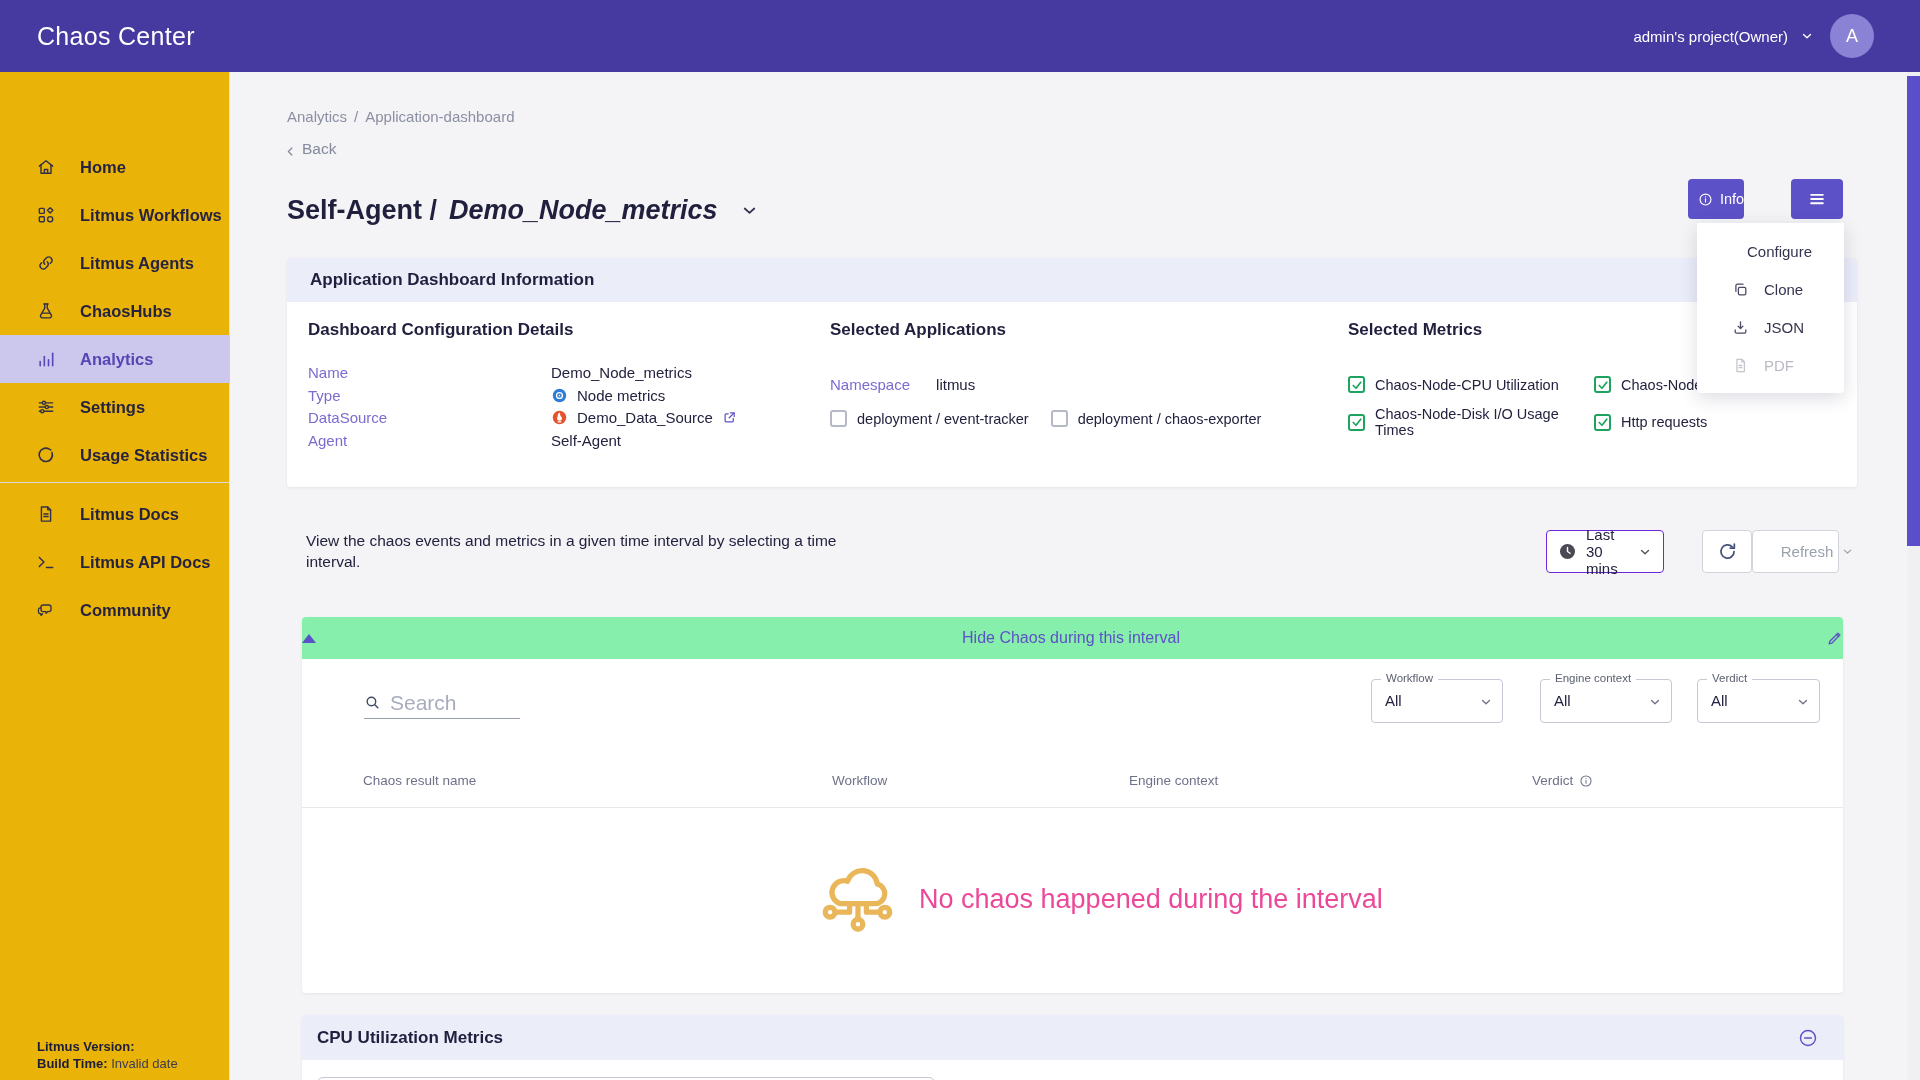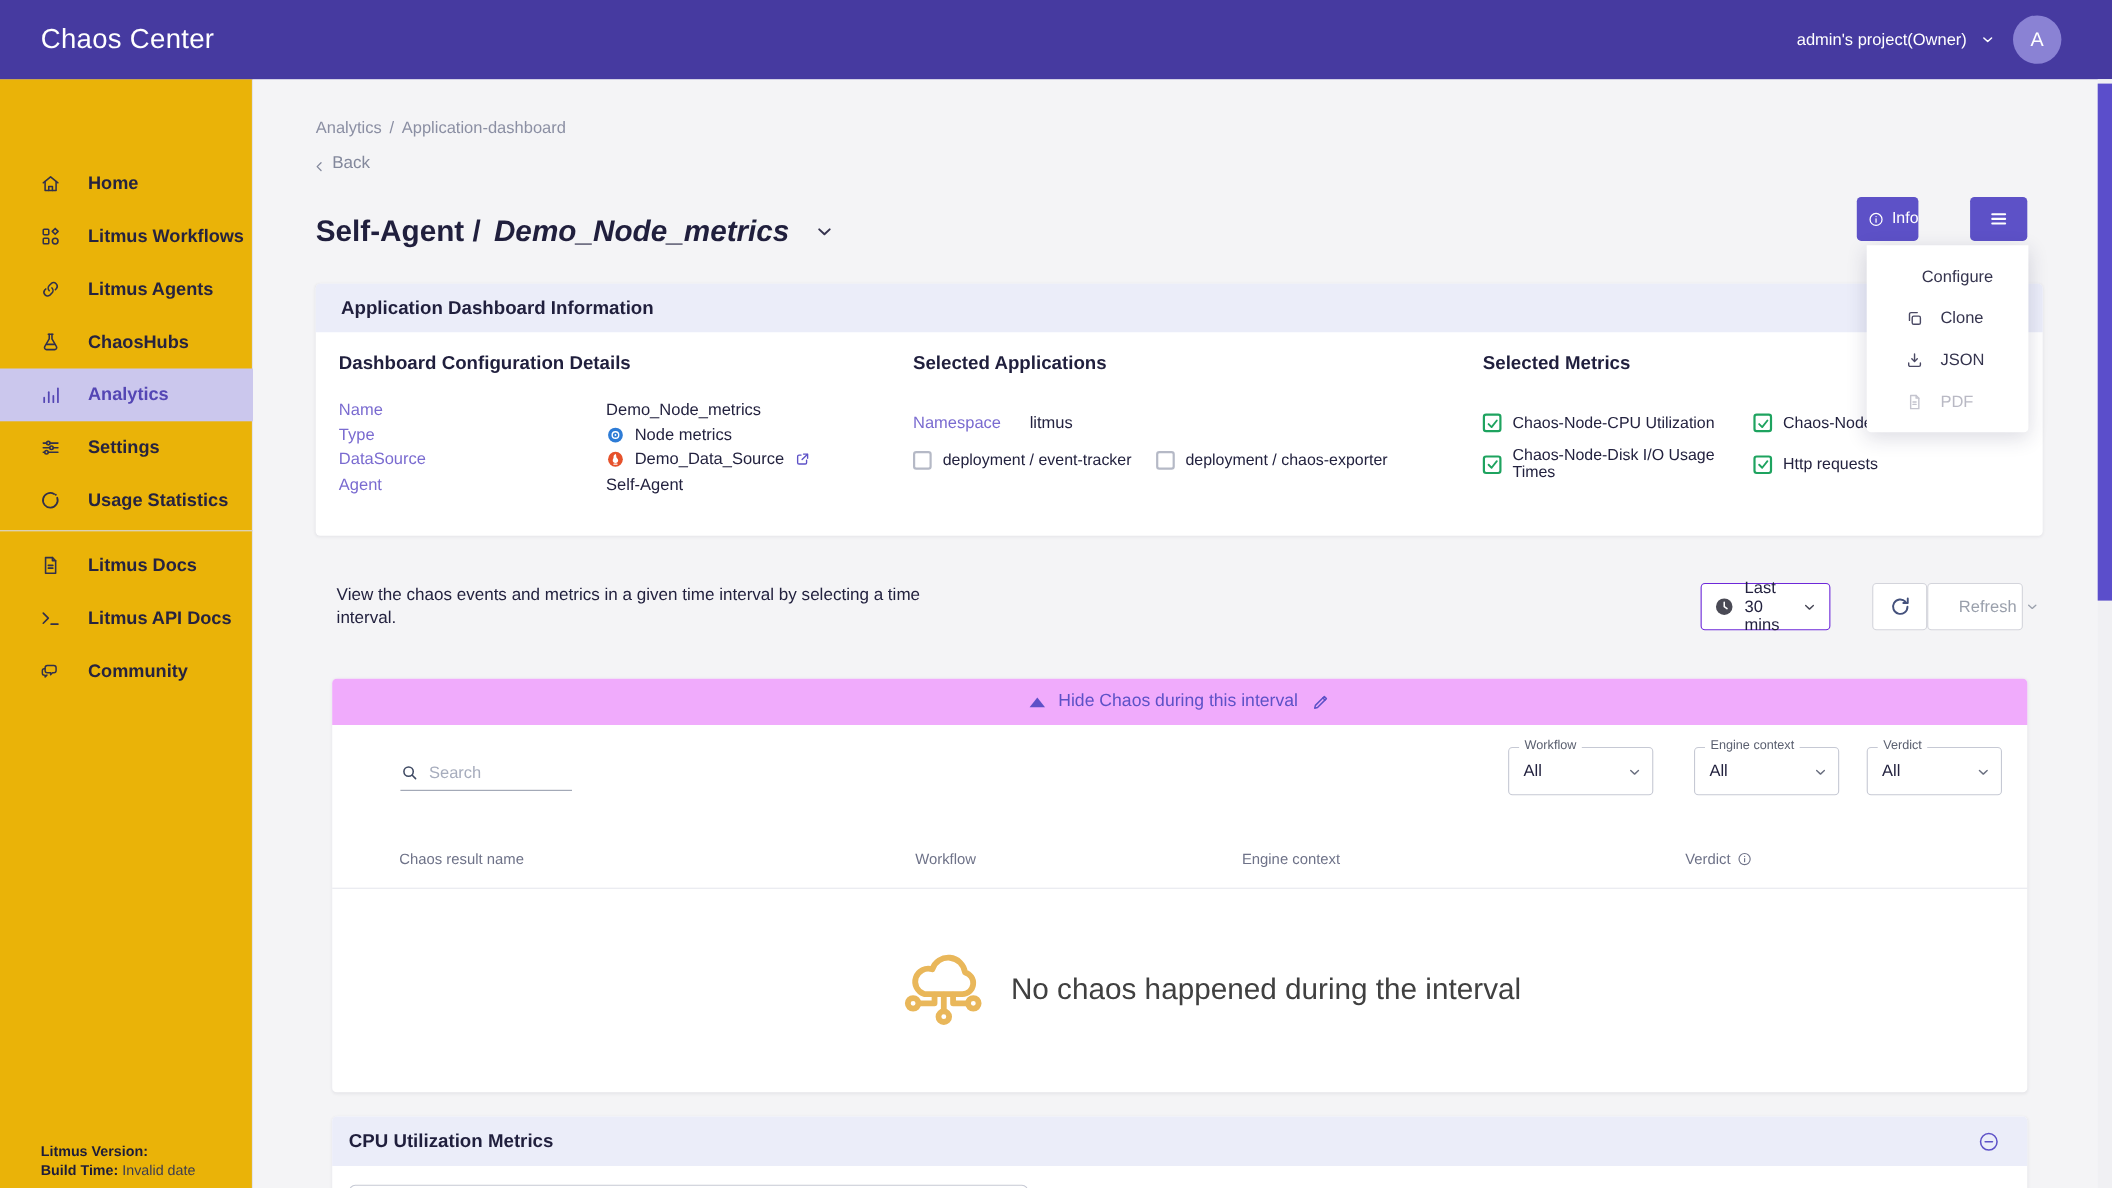--- a/index.html
+++ b/index.html
@@ -85,40 +85,40 @@
                  border-radius:4px; display:flex; align-items:center; padding:0 11px; gap:9px; cursor:pointer; }
   .time-select .t-label { font-size:15px; color:#23223f; flex:1; }
   .refresh-icon-btn { left:1702px; top:530px; width:50px; height:43px; background:#fff; border:1px solid #d3d4db;
                       border-radius:4px; display:flex; align-items:center; justify-content:center; cursor:pointer; }
   .refresh-dd { left:1752px; top:530px; width:87px; height:43px; background:#fff; border:1px solid #d3d4db;
                 border-radius:4px; display:flex; align-items:center; justify-content:center; gap:8px;
                 font-size:15px; color:#9aa0ac; cursor:pointer;padding-left:44px; }
 
   
   .chaos-card { left:302px; top:617px; width:1541px; height:376px; }
-  .chaos-card .card-strip { height:42px; background:#f0abfc; justify-content:center; gap:12px; cursor:pointer; }
+  .chaos-card .card-strip { height:42px; background:#86efac; justify-content:space-between; gap:12px; cursor:pointer; }
   .toggle-label { font-size:16px; font-weight:500; color:#5d51c7; }
   .tri-up { width:0; height:0; border-left:7px solid transparent; border-right:7px solid transparent;
             border-bottom:9px solid #5d51c7; }
   .search-wrap { position:absolute; left:62px; top:70px; width:156px; height:32px;
                  border-bottom:1.5px solid #9aa0b0; display:flex; align-items:center; gap:9px; }
-  .search-wrap input { border:none; outline:none; background:transparent; width:120px; font-size:15px;
+  .search-wrap input { border:none; outline:none; background:transparent; width:120px; font-size:21px;
                        color:#a21caf; font-family:inherit; }
   .search-wrap input::placeholder { color:#a7adbd; }
   .filter { position:absolute; top:62px; height:44px; border:1px solid #c6c9d4; border-radius:4px; background:#fff; cursor:pointer; }
   .filter-label { position:absolute; top:-8px; left:9px; background:#fff; padding:0 5px; font-size:11.5px; color:#5b6070; }
   .filter-value { position:absolute; left:13px; top:12px; font-size:15px; font-weight:500; color:#23223f; }
   .filter .chev { position:absolute; right:9px; top:15px; color:#6b7080; }
   .f-workflow { left:1069px; width:132px; }
   .f-engine   { left:1238px; width:132px; }
   .f-verdict  { left:1395px; width:123px; }
   .th { position:absolute; top:156px; font-size:13.5px; color:#6e7288; display:flex; align-items:center; gap:6px; }
   .table-divider { position:absolute; left:0; top:190px; width:1541px; border-top:1px solid #e7e8ee; }
   .empty-state { position:absolute; left:515px; top:242px; display:flex; align-items:center; gap:20px; }
-  .empty-text { font-size:27px; color:#404040; }
+  .empty-text { font-size:27px; color:#ec4899; }
 
   
   .cpu-card { left:302px; top:1015px; width:1541px; height:140px; }
   .cpu-card .card-strip { height:45px; padding:0 25px 0 15px; }
   .collapse-btn { margin-left:auto; width:20px; height:20px; color:#5d51c7; cursor:pointer; }
   .cpu-partial-box { position:absolute; left:15px; top:62px; width:618px; height:50px;
                      border:1px solid #c6c9d4; border-radius:6px; background:#fff; }
 
   .muted-ic { color:#44517c; }
 </style>

